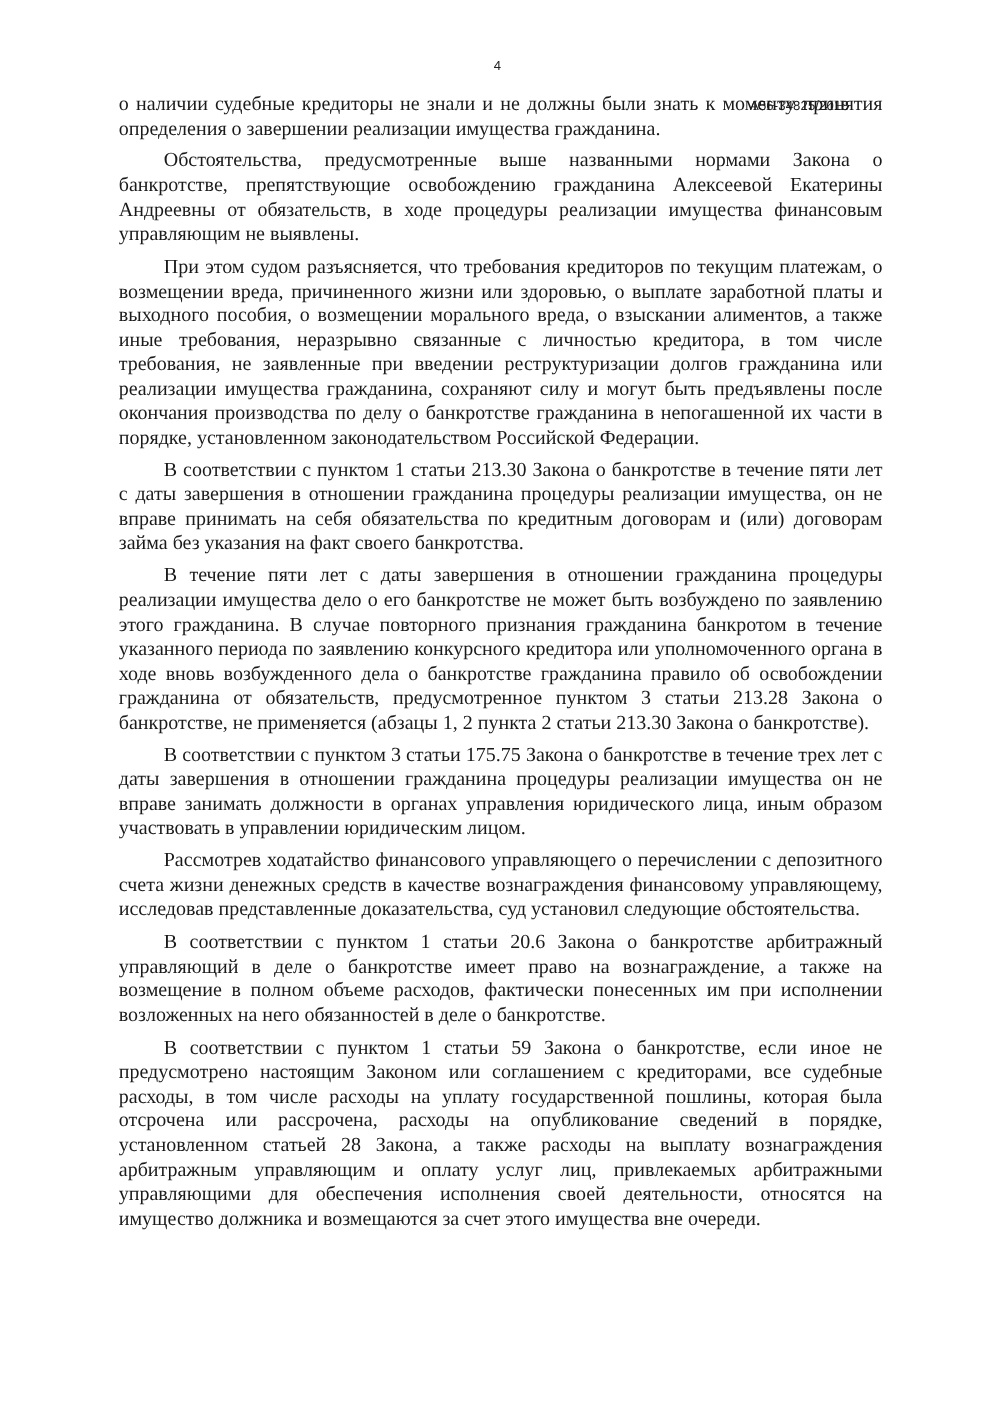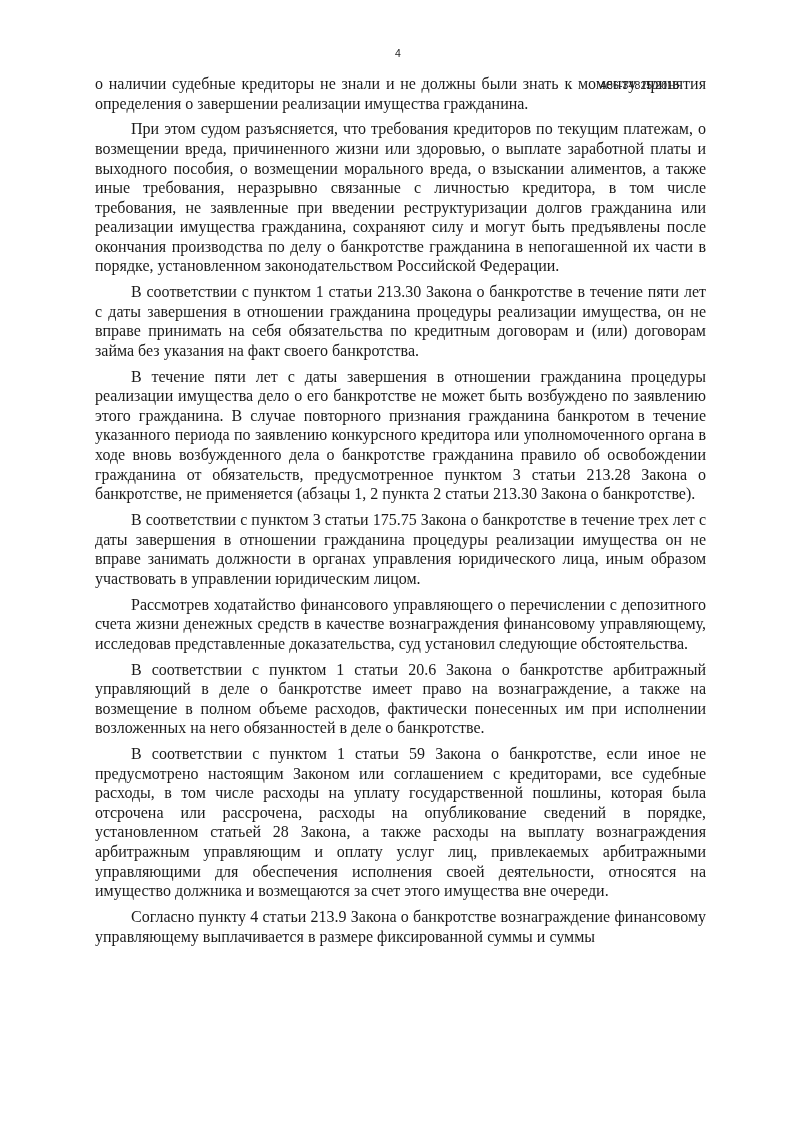--- a/index.html
+++ b/index.html
@@ -19,22 +19,22 @@
 <body>
 
 <div class="page">
   <div class="header">
     <span class="page-number">4</span>
     <span class="case-number">А56-34825/2018</span>
   </div>
 
   <div class="body-text">
     <p class="cont">о наличии судебные кредиторы не знали и не должны были знать к моменту принятия определения о завершении реализации имущества гражданина.</p>
+    <p>Обстоятельства, предусмотренные выше названными нормами Закона о банкротстве, препятствующие освобождению гражданина Алексеевой Екатерины Андреевны от обязательств, в ходе процедуры реализации имущества финансовым управляющим не выявлены.</p>
     <p>При этом судом разъясняется, что требования кредиторов по текущим платежам, о возмещении вреда, причиненного жизни или здоровью, о выплате заработной платы и выходного пособия, о возмещении морального вреда, о взыскании алиментов, а также иные требования, неразрывно связанные с личностью кредитора, в том числе требования, не заявленные при введении реструктуризации долгов гражданина или реализации имущества гражданина, сохраняют силу и могут быть предъявлены после окончания производства по делу о банкротстве гражданина в непогашенной их части в порядке, установленном законодательством Российской Федерации.</p>
     <p>В соответствии с пунктом 1 статьи 213.30 Закона о банкротстве в течение пяти лет с даты завершения в отношении гражданина процедуры реализации имущества, он не вправе принимать на себя обязательства по кредитным договорам и (или) договорам займа без указания на факт своего банкротства.</p>
     <p>В течение пяти лет с даты завершения в отношении гражданина процедуры реализации имущества дело о его банкротстве не может быть возбуждено по заявлению этого гражданина. В случае повторного признания гражданина банкротом в течение указанного периода по заявлению конкурсного кредитора или уполномоченного органа в ходе вновь возбужденного дела о банкротстве гражданина правило об освобождении гражданина от обязательств, предусмотренное пунктом 3 статьи 213.28 Закона о банкротстве, не применяется (абзацы 1, 2 пункта 2 статьи 213.30 Закона о банкротстве).</p>
     <p>В соответствии с пунктом 3 статьи 175.75  Закона о банкротстве в течение трех лет с даты завершения в отношении гражданина процедуры реализации имущества он не вправе занимать должности в органах управления юридического лица, иным образом участвовать в управлении юридическим лицом.</p>
     <p>Рассмотрев ходатайство финансового управляющего о перечислении  с депозитного счета жизни денежных средств в качестве вознаграждения финансовому управляющему, исследовав представленные доказательства, суд установил следующие обстоятельства.</p>
     <p>В соответствии с пунктом 1 статьи 20.6 Закона о банкротстве арбитражный управляющий в деле о банкротстве имеет право на вознаграждение, а также на возмещение в полном объеме расходов, фактически понесенных им при исполнении возложенных на него обязанностей в деле о банкротстве.</p>
     <p>В соответствии с пунктом 1 статьи 59 Закона о банкротстве, если иное не предусмотрено настоящим Законом или соглашением с кредиторами, все судебные расходы, в том числе расходы на уплату государственной пошлины, которая была отсрочена или рассрочена, расходы на опубликование сведений в порядке, установленном статьей 28 Закона, а также расходы на выплату вознаграждения арбитражным управляющим и оплату услуг лиц, привлекаемых арбитражными управляющими для обеспечения исполнения своей деятельности, относятся на имущество должника и возмещаются за счет этого имущества вне очереди.</p>
-    <p>Согласно пункту 4 статьи 213.9 Закона о банкротстве вознаграждение финансовому управляющему выплачивается в размере фиксированной суммы и суммы</p>
   </div>
 </div>
 
 </body></html>

